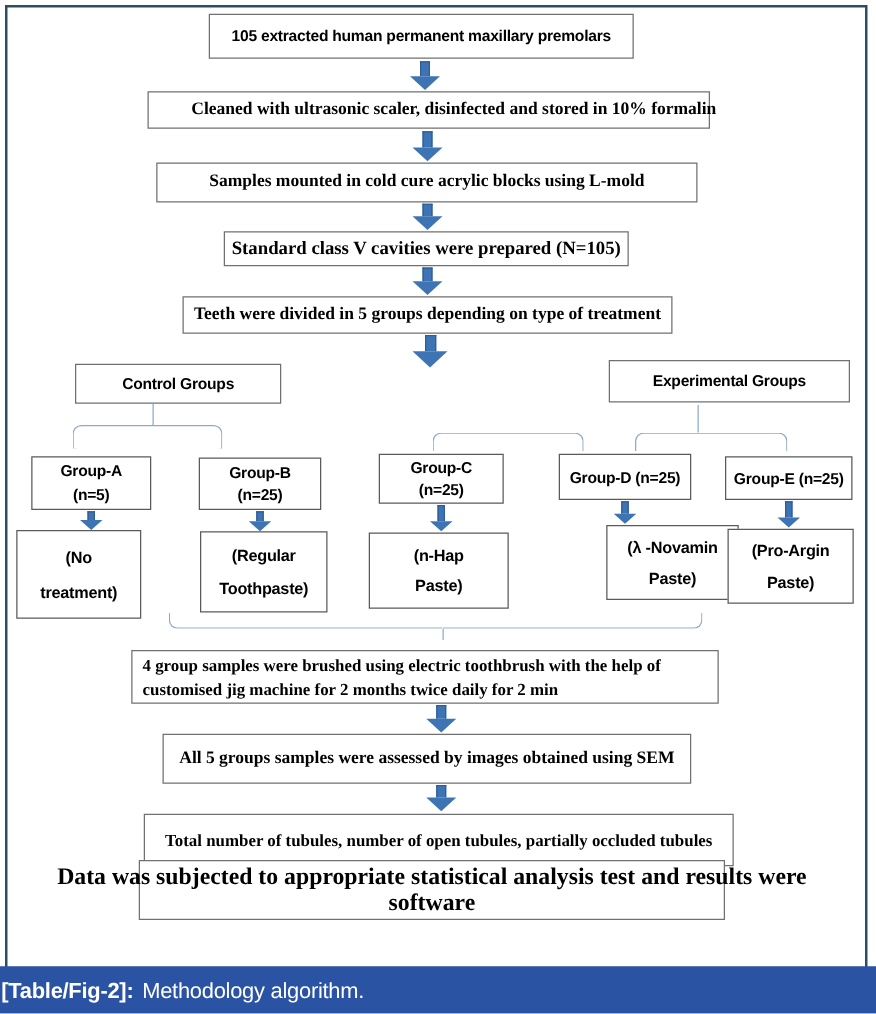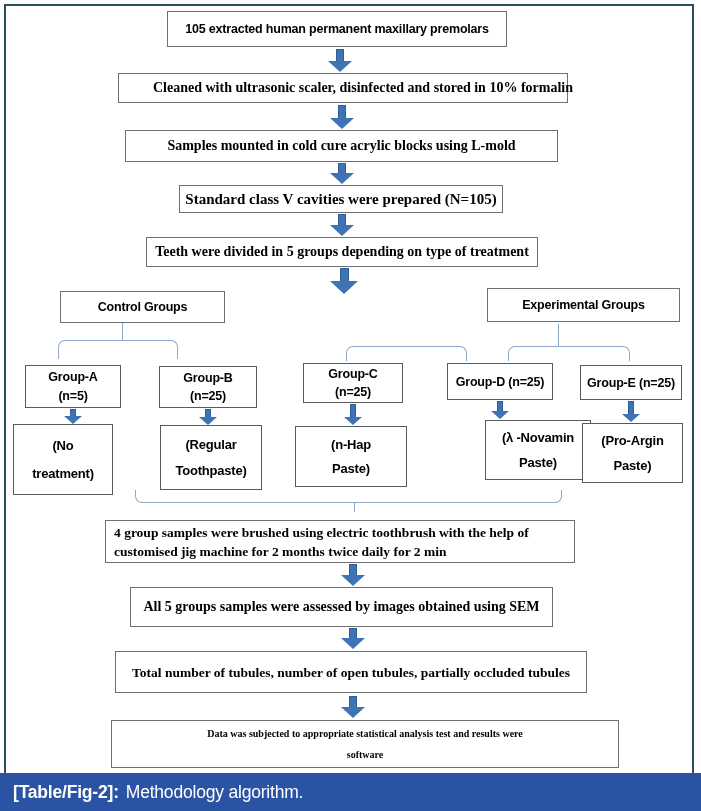--- a/index.html
+++ b/index.html
@@ -16,21 +16,21 @@
   
   .s1{left:167px;top:11px;width:340px;height:36px;}
   .s2{left:118px;top:73px;width:450px;height:30px;padding-left:40px;}
   .s3{left:125px;top:130px;width:433px;height:32px;}
   .s4{left:179px;top:185px;width:324px;height:28px;font-size:15px;}
   .s5{left:146px;top:237px;width:392px;height:30px;}
   .s6{left:105px;top:520px;width:470px;height:43px;align-items:flex-start;text-align:left;
       padding-left:8px;font-size:13.5px;line-height:19px;justify-content:center;}
   .s7{left:130px;top:587px;width:423px;height:40px;}
   .s8{left:115px;top:651px;width:472px;height:42px;font-size:13.5px;line-height:19px;}
-  .s9{left:111px;top:720px;width:508px;height:48px;font-size:10px;line-height:21px;}
+  .s9{left:111px;top:688px;width:469px;height:48px;font-size:19px;line-height:21px;}
   
   .control{left:60px;top:291px;width:165px;height:32px;}
   .experimental{left:487px;top:288px;width:193px;height:34px;}
   
   .gb{justify-content:space-evenly;border-color:var(--group_box_border);}
   .gbA{left:25px;top:365px;width:96px;height:43px;}
   .gbB{left:159px;top:366px;width:98px;height:42px;}
   .gbC{left:303px;top:363px;width:100px;height:40px;}
   .gbD{left:447px;top:363px;width:106px;height:37px;}
   .gbE{left:580px;top:365px;width:102px;height:35px;}
@@ -75,21 +75,21 @@
   .brk-ab{left:58px;top:340px;width:120px;height:19px;}
   .brk-cd{left:346px;top:346px;width:121px;height:15px;}
   .brk-de{left:508px;top:346px;width:122px;height:15px;}
   .ub-left{left:135px;top:490px;width:219px;height:13px;border-left:1px solid var(--connector);
            border-bottom:1px solid var(--connector);border-radius:0 0 0 7px;}
   .ub-right{left:354px;top:490px;width:208px;height:13px;border-right:1px solid var(--connector);
             border-bottom:1px solid var(--connector);border-radius:0 0 7px 0;}
   .ub-tick{left:354px;top:503px;width:1px;height:9px;border-left:1px solid var(--connector);}
   
   .caption-bar{position:absolute;left:0;top:773px;width:701px;height:38px;background:var(--caption_bar);
-               color:#fff;display:flex;align-items:center;padding-left:13px;box-sizing:border-box;
+               color:#fff;display:flex;align-items:center;padding-left:1px;box-sizing:border-box;
                font-size:17.5px;letter-spacing:-0.2px;}
   .caption-bar .lbl{font-weight:bold;margin-right:7px;}
 </style>
 </head>
 <body>
 
 <div class="page">
   <div class="frame"></div>
 
   <div class="box sans s1">105 extracted human permanent maxillary premolars</div>

